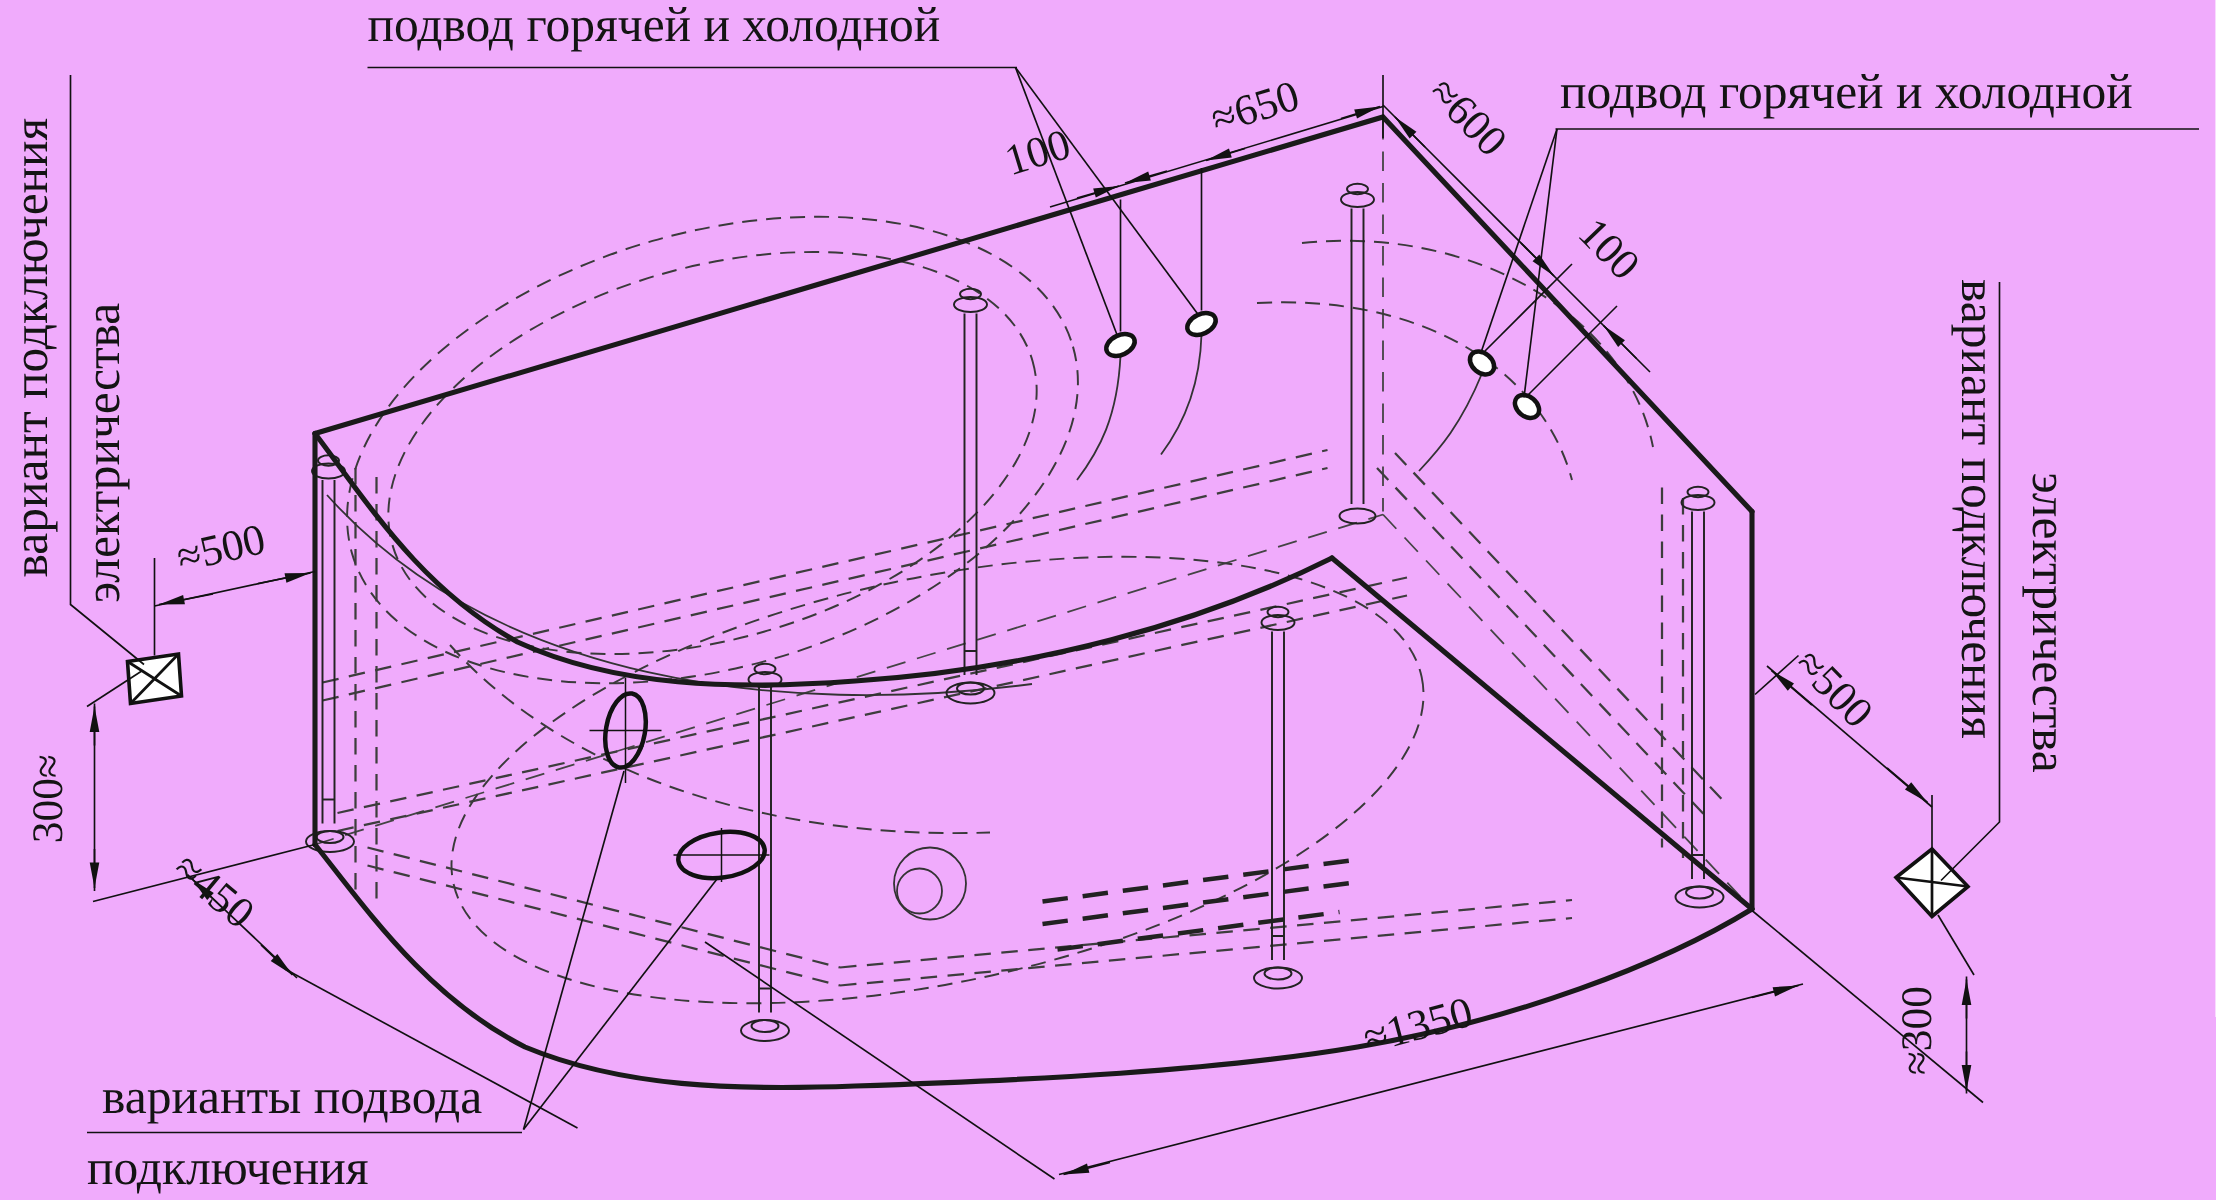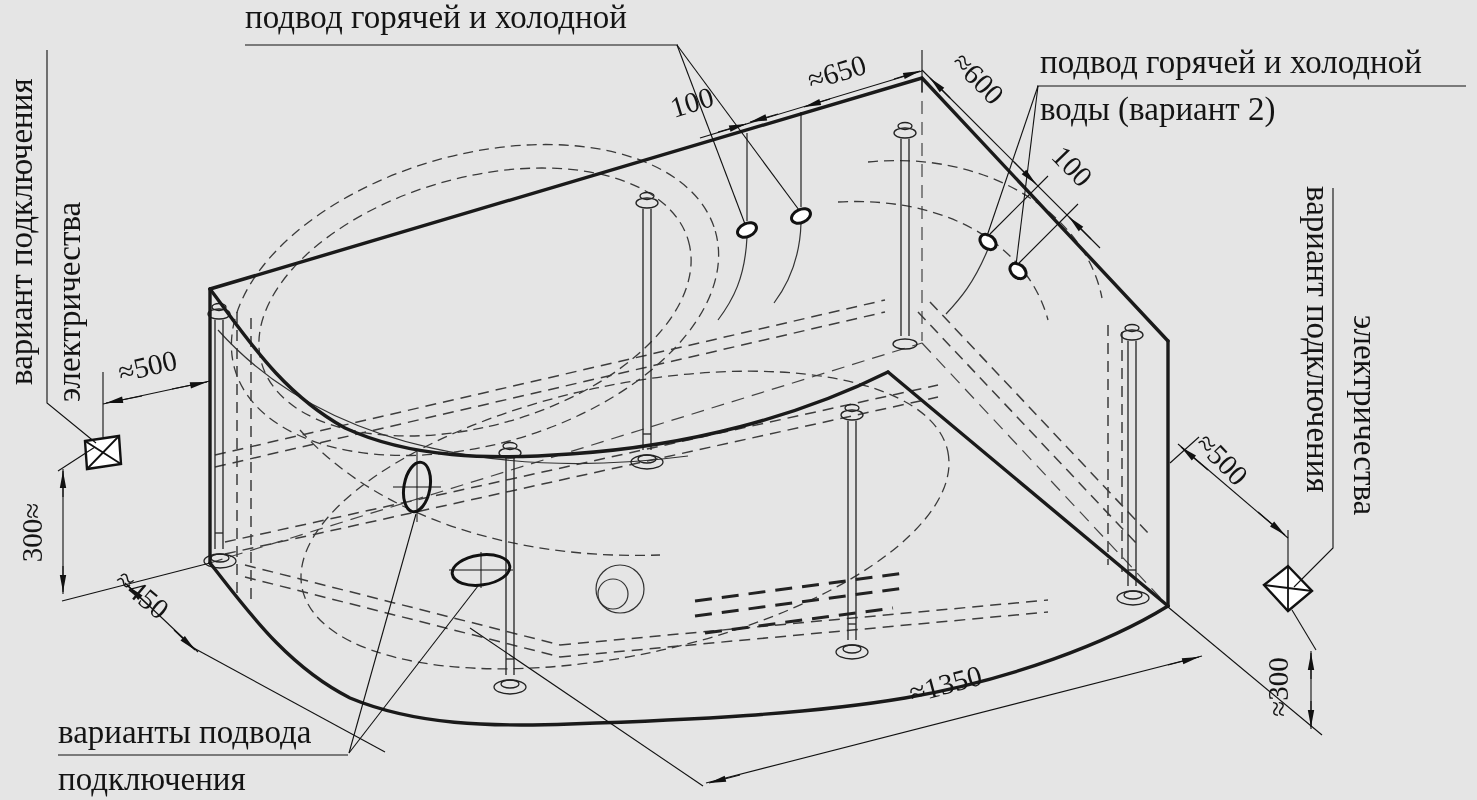--- a/index.html
+++ b/index.html
@@ -1,27 +1,27 @@
 <!DOCTYPE html>
 <html><head>
 <meta charset="utf-8">
 <style>
   html,body{margin:0;padding:0;background:#fff;}
-  #stage{position:relative;width:1477px;height:800px;background:#e5e5e5;overflow:hidden;
+  #stage{position:relative;width:1477px;height:800px;background:#f0abfc;overflow:hidden;
          font-family:"Liberation Serif",serif;color:#111;}
   #linework{position:absolute;left:0;top:0;}
   .lbl{position:absolute;white-space:pre;color:#141414;}
   .big{font-size:33px;line-height:38px;}
   .dim{font-size:29px;text-align:center;}
   .rotCCW{transform:rotate(-90deg);transform-origin:0 0;}
   .rotCW{transform:rotate(90deg);transform-origin:0 0;}
   
   .v1l1{left:245px;top:-2px;}  .v1l2{left:245px;top:45px;}
   .v2l1{left:1040px;top:43px;} .v2l2{left:1040px;top:90px;}
-  .kan1{left:58px;top:713px;}  .kan2{left:58px;top:760px;}
+  .kan1{left:68px;top:713px;}  .kan2{left:58px;top:760px;}
   .eL1{left:2px;top:385px;width:336px;}
   .eL2{left:50px;top:402px;width:238px;}
   .eR1{left:1337px;top:186px;width:360px;}
   .eR2{left:1384px;top:315px;width:240px;}
   
   .d650 {left:782px;top:56px;width:110px;transform:rotate(-17deg);}
   .d100a{left:652px;top:86px;width:80px;transform:rotate(-17deg);}
   .d600 {left:928px;top:62px;width:100px;transform:rotate(46deg);}
   .d100b{left:1032px;top:150px;width:80px;transform:rotate(46deg);}
   .d500L{left:100px;top:350px;width:95px;transform:rotate(-13deg);}
@@ -236,21 +236,20 @@
     <path d="M1258,512 L1285,535" marker-end="url(#ah)"></path>
     <path d="M1311,679 L1311,653" marker-end="url(#ah)"></path>
     <path d="M1311,701 L1311,727" marker-end="url(#ah)"></path>
     <path d="M740,775 L709,783" marker-end="url(#ah)"></path>
     <path d="M1168,665 L1199,657" marker-end="url(#ah)"></path>
   </g>
 </svg>
 
 <div class="lbl big v1l1">подвод горячей и холодной</div>
 <div class="lbl big v2l1">подвод горячей и холодной</div>
-<div class="lbl big v2l2">воды (вариант 2)</div>
 <div class="lbl big kan1">варианты подвода</div>
 <div class="lbl big kan2">подключения</div>
 <div class="lbl big rotCCW eL1">вариант подключения</div>
 <div class="lbl big rotCCW eL2">электричества</div>
 <div class="lbl big rotCW eR1">вариант подключения</div>
 <div class="lbl big rotCW eR2">электричества</div>
 
 <div class="lbl dim d650">≈650</div>
 <div class="lbl dim d100a">100</div>
 <div class="lbl dim d600">≈600</div>

